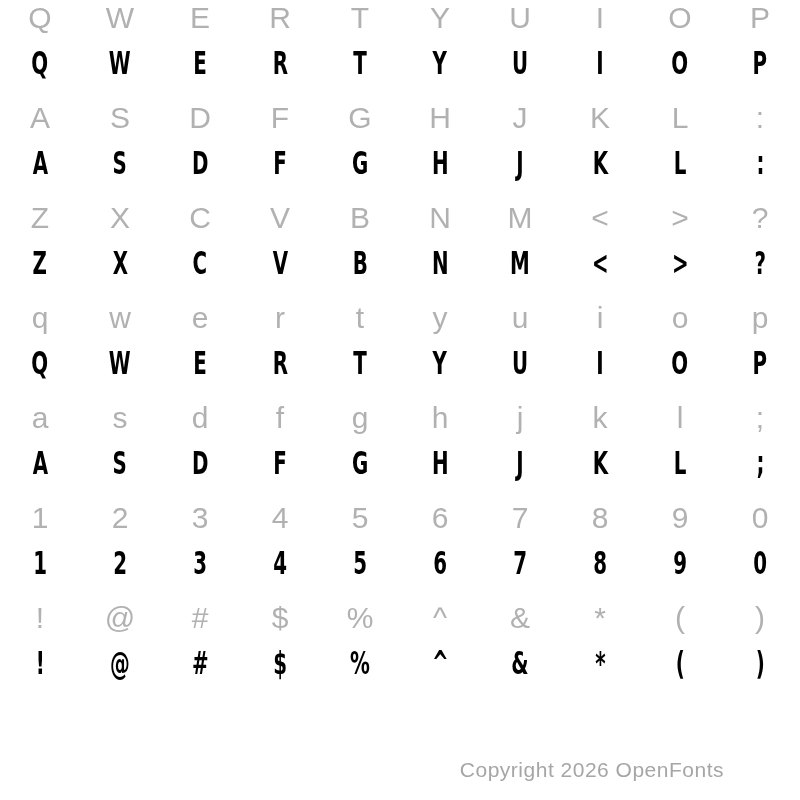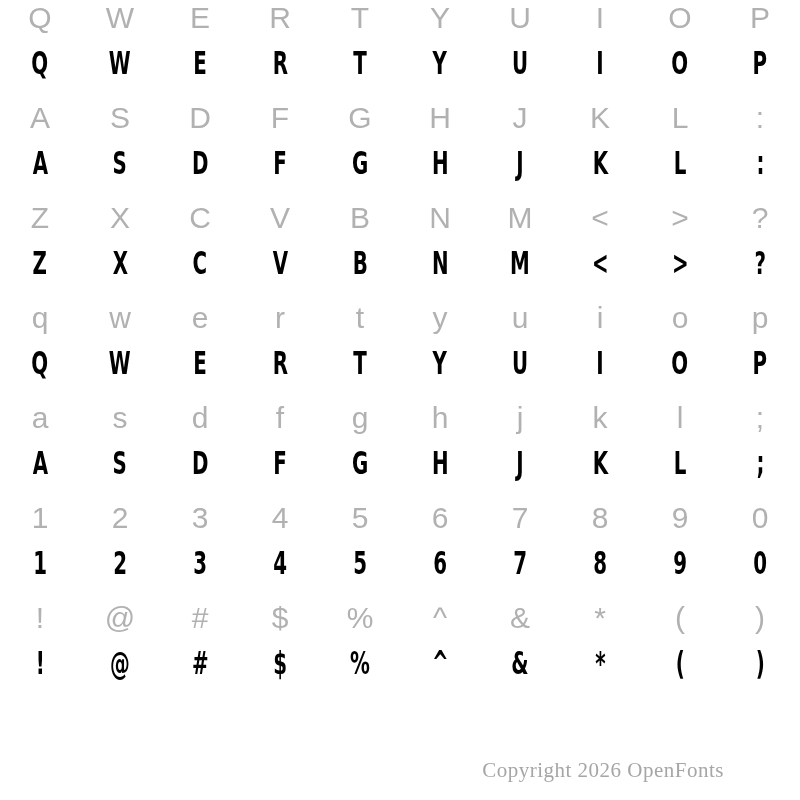--- a/index.html
+++ b/index.html
@@ -55,21 +55,21 @@
   .footer {
     position: absolute;
     top: 758px;
     left: 0;
     right: 0;
     text-align: right;
     padding-right: 76px;
     font-size: 21px;
     letter-spacing: 0.5px;
     color: var(--footer-color, #a6a6a6);
-    font-family: Liberation Serif, serif;
+    font-family: Liberation Sans, sans-serif;
   }
 </style>
 </head>
 <body>
 
 <div id="specimen" class="specimen">
     <div class="row ref">
       <div class="cell"><span>Q</span></div>
       <div class="cell"><span>W</span></div>
       <div class="cell"><span>E</span></div>

